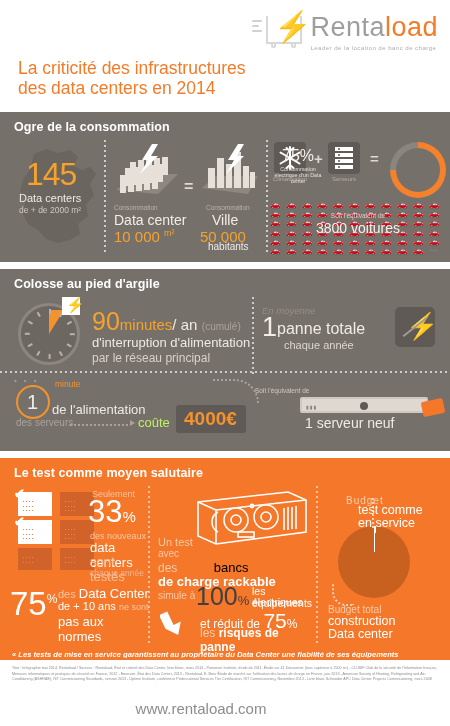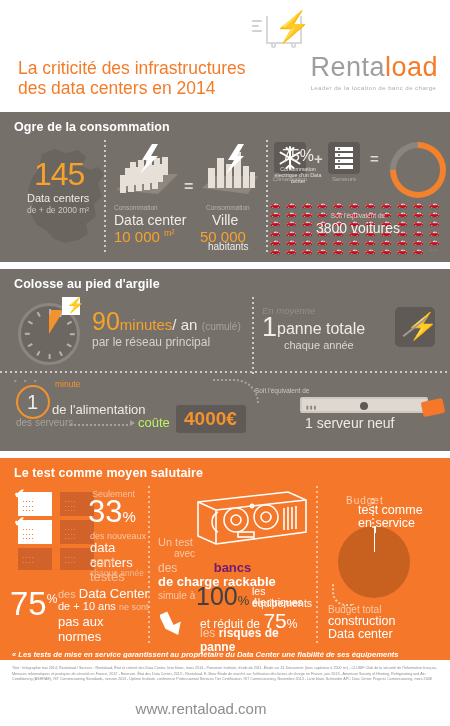--- a/index.html
+++ b/index.html
@@ -20,21 +20,21 @@
   .logo-lines i:nth-child(1){ width: 10px; }
   .logo-lines i:nth-child(2){ width: 7px; }
   .logo-lines i:nth-child(3){ width: 10px; }
   .logo-box { position: absolute; left: 16px; top: 2px; width: 36px; height: 28px;
               border: 2px solid #d8d8d8; border-top: none; }
   .logo-foot { position: absolute; top: 30px; width: 5px; height: 4px; border: 2px solid #d8d8d8; border-top: none; border-radius: 0 0 3px 3px; }
   .logo-foot.l { left: 21px; }
   .logo-foot.r { left: 41px; }
   .logo-bolt { position: absolute; left: 24px; top: -2px; font-size: 30px; color: #f47b28; line-height: 1; }
   .logo-text { margin-left: 4px; }
-  .logo-word { font-size: 27px; letter-spacing: 0.5px; line-height: 1; font-weight: 400; margin-top: 40px; }
+  .logo-word { font-size: 27px; letter-spacing: 0.5px; line-height: 1; font-weight: 400; }
   .logo-word .grey { color: #9e9e9e; }
   .logo-word .orange { color: #f47b28; }
   .logo-tag { font-size: 6.2px; color: #aeaeae; letter-spacing: 0.4px; margin-top: 3px; }
 
   .main-title { position: absolute; left: 18px; top: 58px; color: #f47b28;
                 font-size: 17.5px; line-height: 20px; font-weight: 400; }
 
   
   .band { position: relative; width: 450px; }
   .band.grey { background: #76706a; color: #ffffff; }
@@ -45,21 +45,21 @@
   .vdots { position: absolute; width: 2px; top: 0; bottom: 0;
      background-image: linear-gradient(to bottom, rgba(255,255,255,.65) 50%, transparent 50%);
      background-size: 2px 5px; }
   .hdots { position: absolute; height: 2px; left: 0; right: 0;
      background-image: linear-gradient(to right, rgba(255,255,255,.65) 50%, transparent 50%);
      background-size: 5px 2px; }
 
   
   .s1 { height: 150px; }
   .s1-inner { position: relative; height: 112px; }
-  .col-map { position: absolute; left: 8px; top: 0; width: 104px; height: 112px; }
+  .col-map { position: absolute; left: 0; top: 0; width: 104px; height: 112px; }
   .france { position: absolute; left: 12px; top: 4px; width: 90px; height: 104px; }
   .map-num { position: absolute; left: 26px; top: 18px; font-size: 32px; color: #f6a22d; line-height: 1; letter-spacing: -1px; }
   .map-l1 { position: absolute; left: 19px; top: 52px; font-size: 11px; color: #efeae4; }
   .map-l2 { position: absolute; left: 19px; top: 65px; font-size: 8.5px; color: #cfc9c2; }
 
   .col-cmp { position: absolute; left: 108px; top: 0; width: 158px; height: 112px; }
   .dc-graphic { position: absolute; left: 4px; top: 4px; width: 70px; height: 58px; }
   .city-graphic { position: absolute; left: 92px; top: 4px; width: 62px; height: 58px; }
   .eq-sign { position: absolute; left: 76px; top: 38px; color: #ded8d0; font-size: 16px; font-weight: bold; }
   .cmp-lab { position: absolute; font-size: 6.5px; color: #b9b2aa; }
@@ -156,23 +156,23 @@
   .p75 small { font-size: 12px; vertical-align: super; }
   .t75a { position: absolute; left: 58px; top: 100px; font-size: 11px; color: #f7c6a4; }
   .t75a b { font-size: 13px; color: #ffffff; font-weight: normal; }
   .t75b { position: absolute; left: 58px; top: 114px; font-size: 11px; color: #ffffff; }
   .t75b i { font-style: normal; font-size: 9px; color: #f7c6a4; }
   .t75c { position: absolute; left: 58px; top: 128px; font-size: 13px; color: #ffffff; }
 
   .col3b { position: absolute; left: 152px; top: 0; width: 162px; height: 160px; }
   .rack { position: absolute; left: 40px; top: 2px; width: 118px; height: 62px; }
   .untest { position: absolute; left: 6px; top: 50px; font-size: 11px; color: #f8c9a8; }
-  .avec { position: absolute; left: 22px; top: 62px; font-size: 10px; color: #f8c9a8; }
+  .avec { position: absolute; left: 6px; top: 62px; font-size: 10px; color: #f8c9a8; }
   .banc1 { position: absolute; left: 6px; top: 74px; font-size: 12px; color: #f8c9a8; }
-  .banc1 b { color: #701a75; font-weight: bold; font-size: 13px; padding-left: 33px; }
+  .banc1 b { color: #000000; font-weight: normal; font-size: 13px; padding-left: 33px; }
   .banc2 { position: absolute; left: 6px; top: 88px; font-size: 13px; color: #ffffff; font-weight: bold; }
   .simule { position: absolute; left: 6px; top: 104px; font-size: 10px; color: #f8c9a8; }
   .p100 { position: absolute; left: 44px; top: 98px; font-size: 25px; color: #404040; line-height: 24px; }
   .p100 small { font-size: 13px; }
   .equi1 { position: absolute; left: 100px; top: 99px; font-size: 10.5px; color: #ffffff; }
   .equi2 { position: absolute; left: 100px; top: 110px; font-size: 10.5px; color: #ffffff; }
   .arr-down { position: absolute; left: 8px; top: 120px; width: 30px; height: 30px; }
   .reduit { position: absolute; left: 48px; top: 124px; font-size: 12px; color: #f8c9a8; }
   .reduit b { color: #ffffff; font-weight: normal; }
   .r75 { font-size: 21px; color: #ffffff; line-height: 1; }
@@ -372,20 +372,21 @@
         <div class="tick" style="transform:rotate(300deg);"></div>
         <div class="tick" style="transform:rotate(330deg);"></div>
       </div>
       <div class="bolt-badge">
           <span>⚡</span>
         </div>
       <div class="s2a-txt">
         <div>
           <span class="big-90">90</span><span class="t-min">minutes</span><span class="t-an">/ an</span> <span class="t-cum">(cumulé)</span>
         </div>
+        <div class="s2a-l2">d'interruption d'alimentation</div>
         <div class="s2a-l3">par le réseau principal</div>
       </div>
       <div class="s2a-right">
         <div class="avg-lab">En moyenne</div>
         <div>
           <span class="big-1">1</span><span class="panne">panne totale</span>
         </div>
         <div class="chaque">chaque  année</div>
       </div>
       <div class="bolt-tile">

